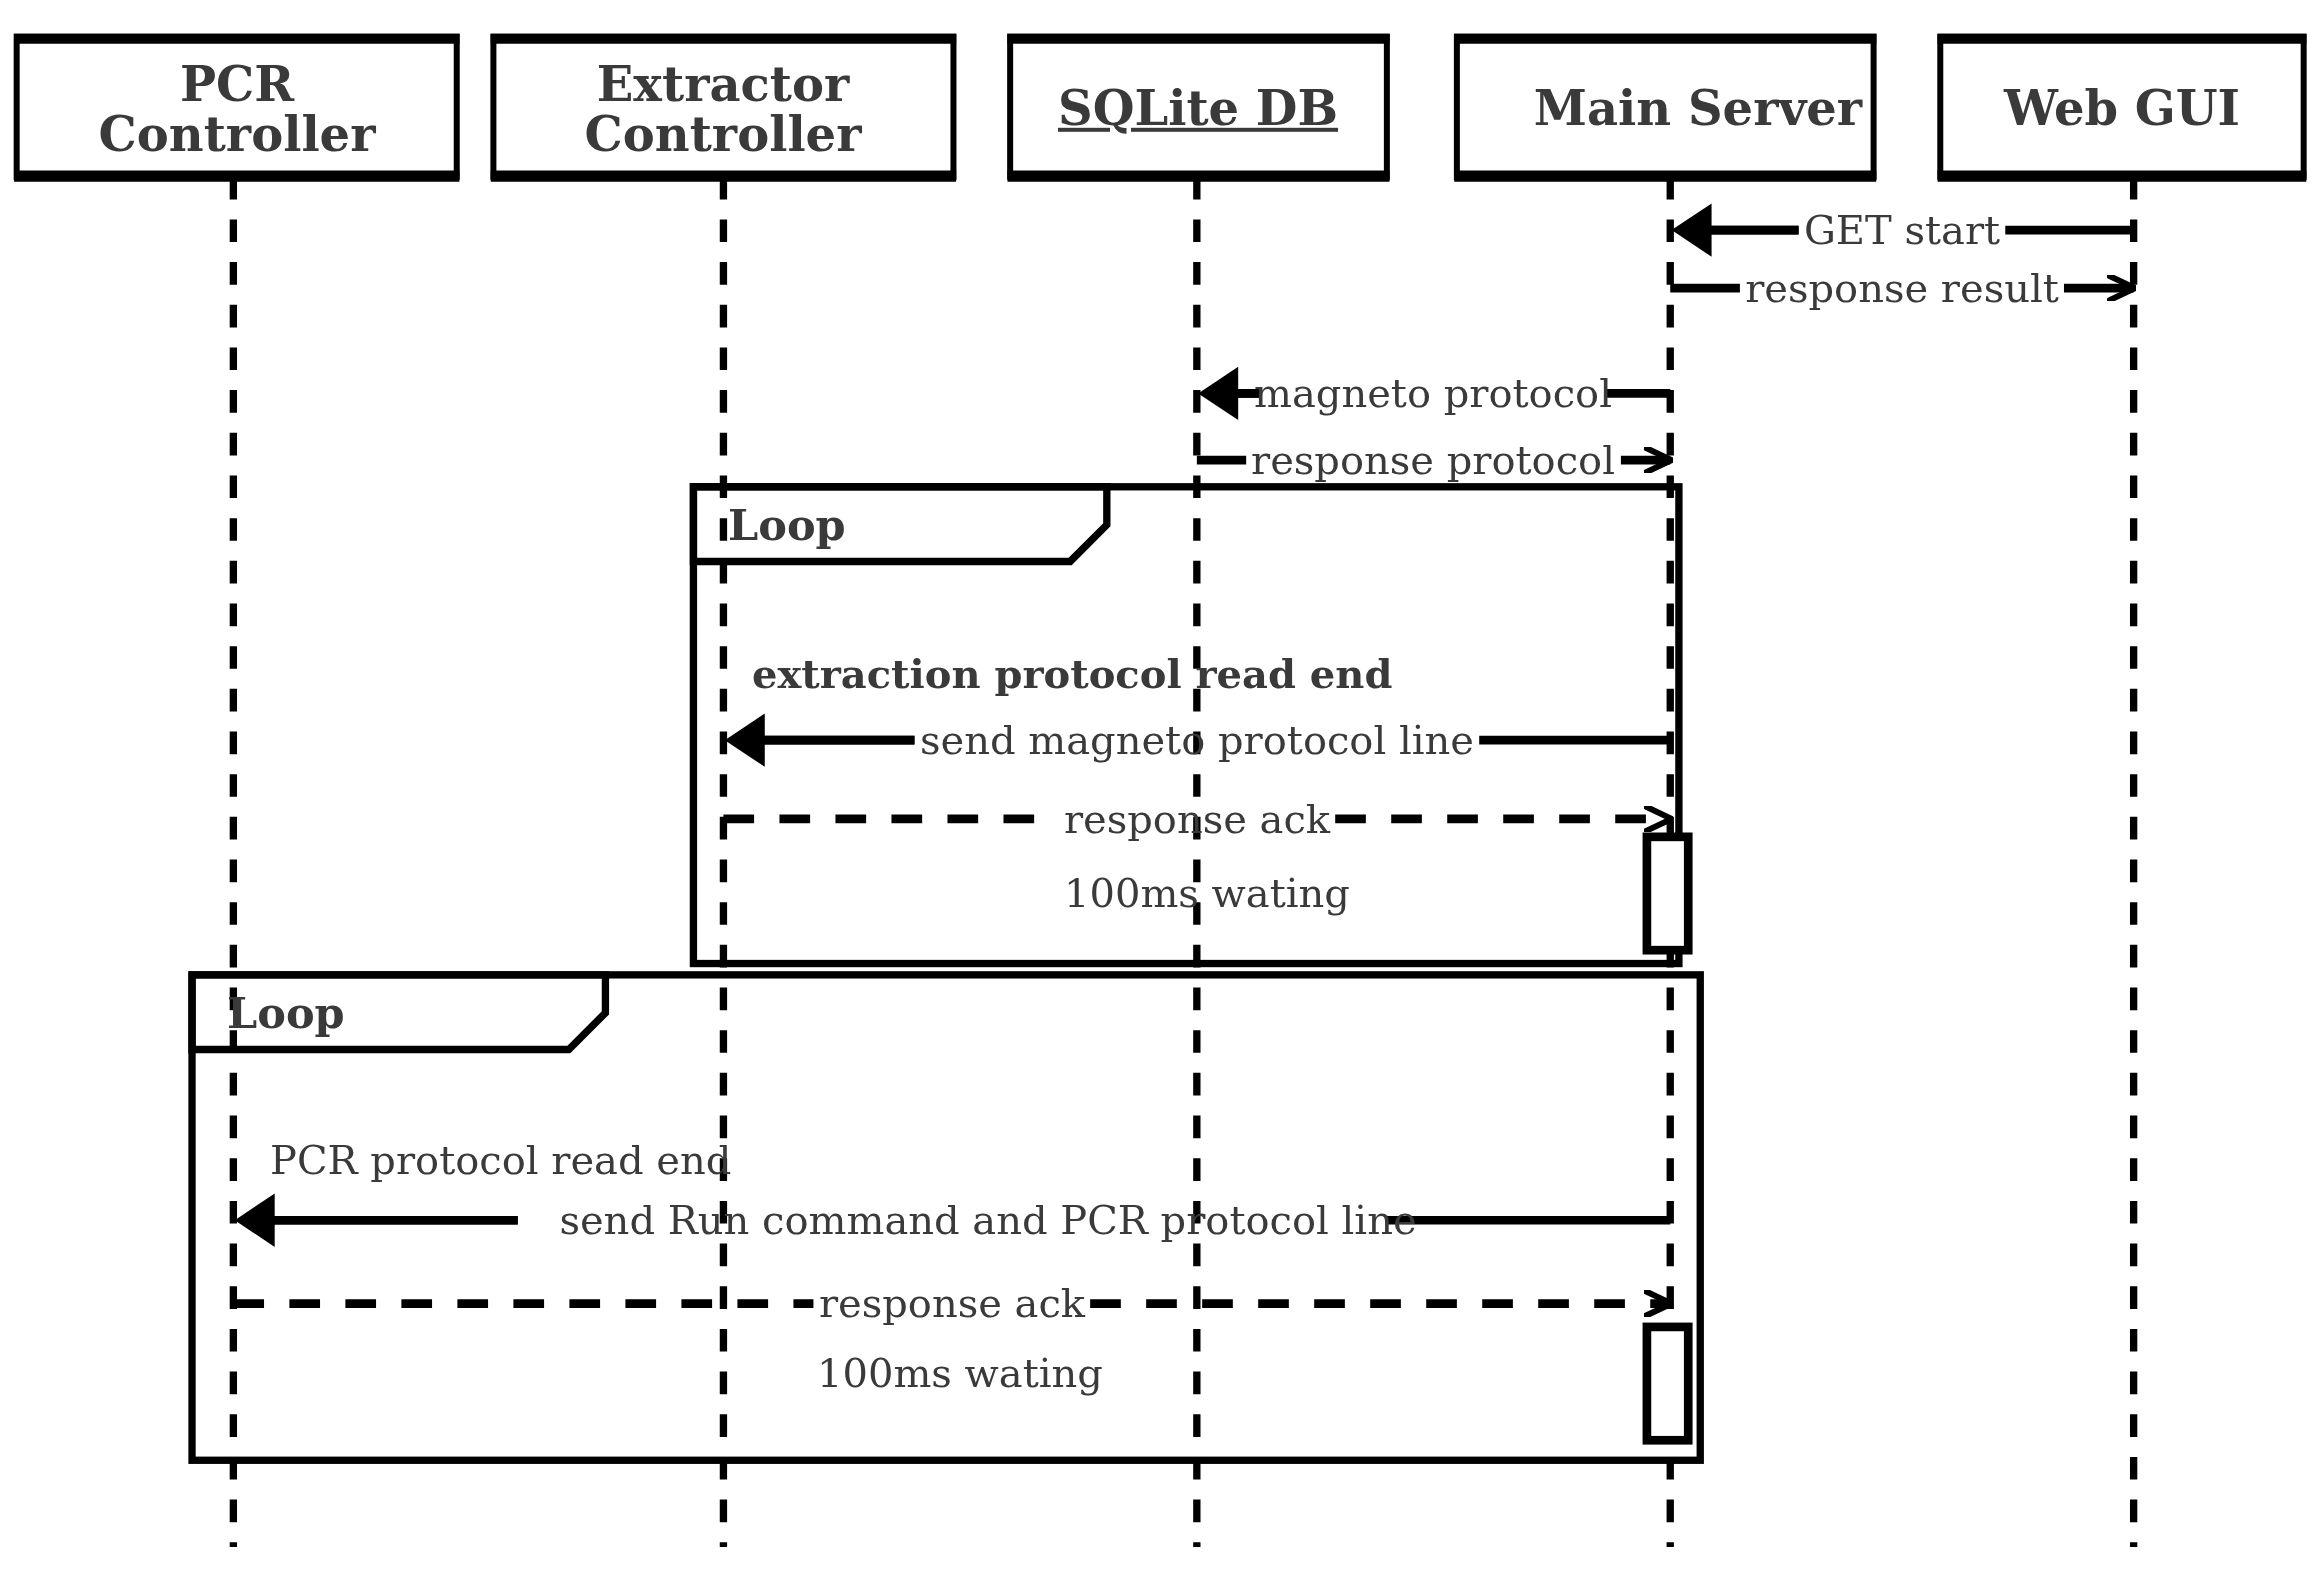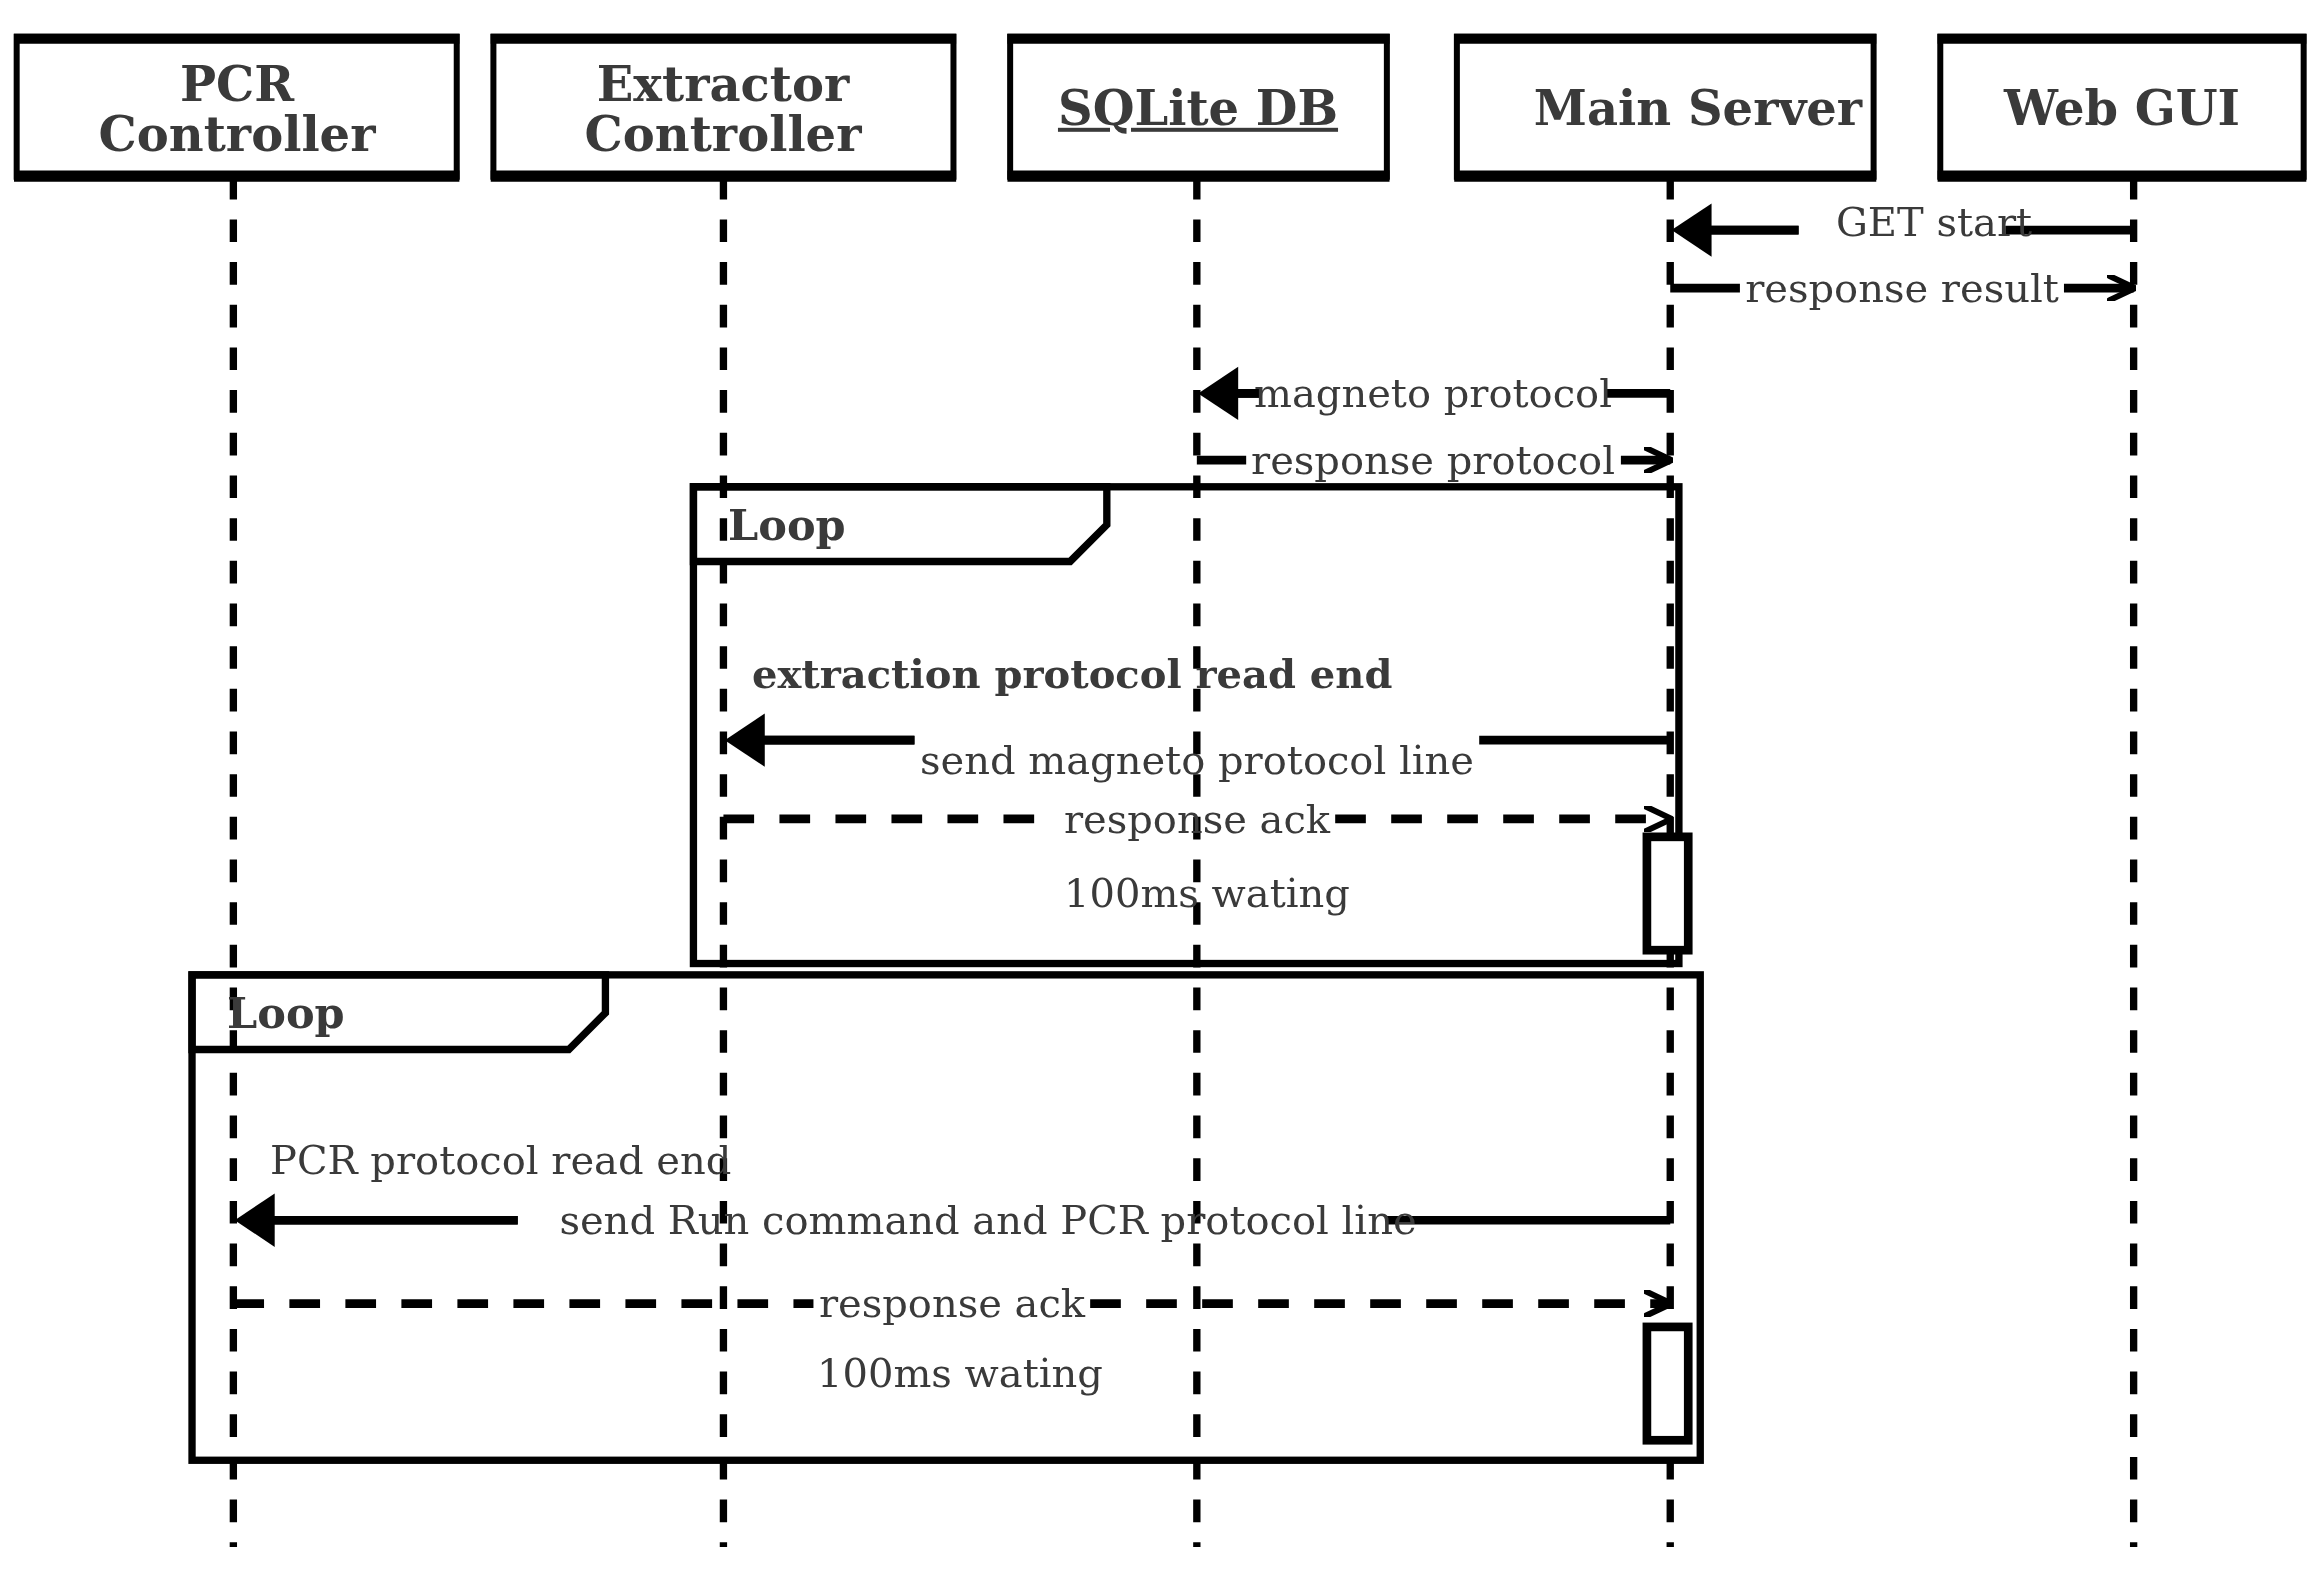--- a/index.html
+++ b/index.html
@@ -88,25 +88,25 @@
       </g>
   </svg>
   <div id="textlayer">
       <div class="lbl boxlabel" style="left: 237px; top: 109px;">PCR<br>Controller</div>
       <div class="lbl boxlabel" style="left: 723px; top: 109px;">Extractor<br>Controller</div>
       <div class="lbl boxlabel" style="left: 1198px; top: 108px; text-decoration: underline;">SQLite DB</div>
       <div class="lbl boxlabel" style="left: 1665px; top: 108px; margin-left: 33px;">Main Server</div>
       <div class="lbl boxlabel" style="left: 2122px; top: 108px;">Web GUI</div>
       <div class="lbl looplabel" style="left: 728px; top: 525px; transform: translate(0px, -50%);">Loop</div>
       <div class="lbl looplabel" style="left: 227px; top: 1013px; transform: translate(0px, -50%);">Loop</div>
-      <div class="lbl msglabel" style="left: 1902px; top: 222px; margin-left: 32px;">GET start</div>
+      <div class="lbl msglabel" style="left: 1902px; top: 230px;">GET start</div>
       <div class="lbl msglabel" style="left: 1902px; top: 288px;">response result</div>
       <div class="lbl msglabel" style="left: 1433px; top: 393px;">magneto protocol</div>
       <div class="lbl msglabel" style="left: 1433px; top: 460px;">response  protocol</div>
-      <div class="lbl msglabel" style="left: 1197px; top: 740px; margin-top: 20px;">send magneto protocol line</div>
+      <div class="lbl msglabel" style="left: 1197px; top: 740px;">send magneto protocol line</div>
       <div class="lbl msglabel" style="left: 1197px; top: 819px;">response  ack</div>
       <div class="lbl msglabel" style="left: 952px; top: 1220px; margin-left: 36px;">send Run command and PCR protocol line</div>
       <div class="lbl msglabel" style="left: 952px; top: 1303px;">response  ack</div>
       <div class="lbl msglabel" style="left: 752px; top: 673px; transform: translate(0px, -50%); font-weight: bold;">extraction protocol read end</div>
       <div class="lbl msglabel" style="left: 1207px; top: 893px;">100ms wating</div>
       <div class="lbl msglabel" style="left: 270px; top: 1160px; transform: translate(0px, -50%);">PCR protocol read end</div>
       <div class="lbl msglabel" style="left: 960px; top: 1373px;">100ms wating</div>
     </div>
 </div>
 

